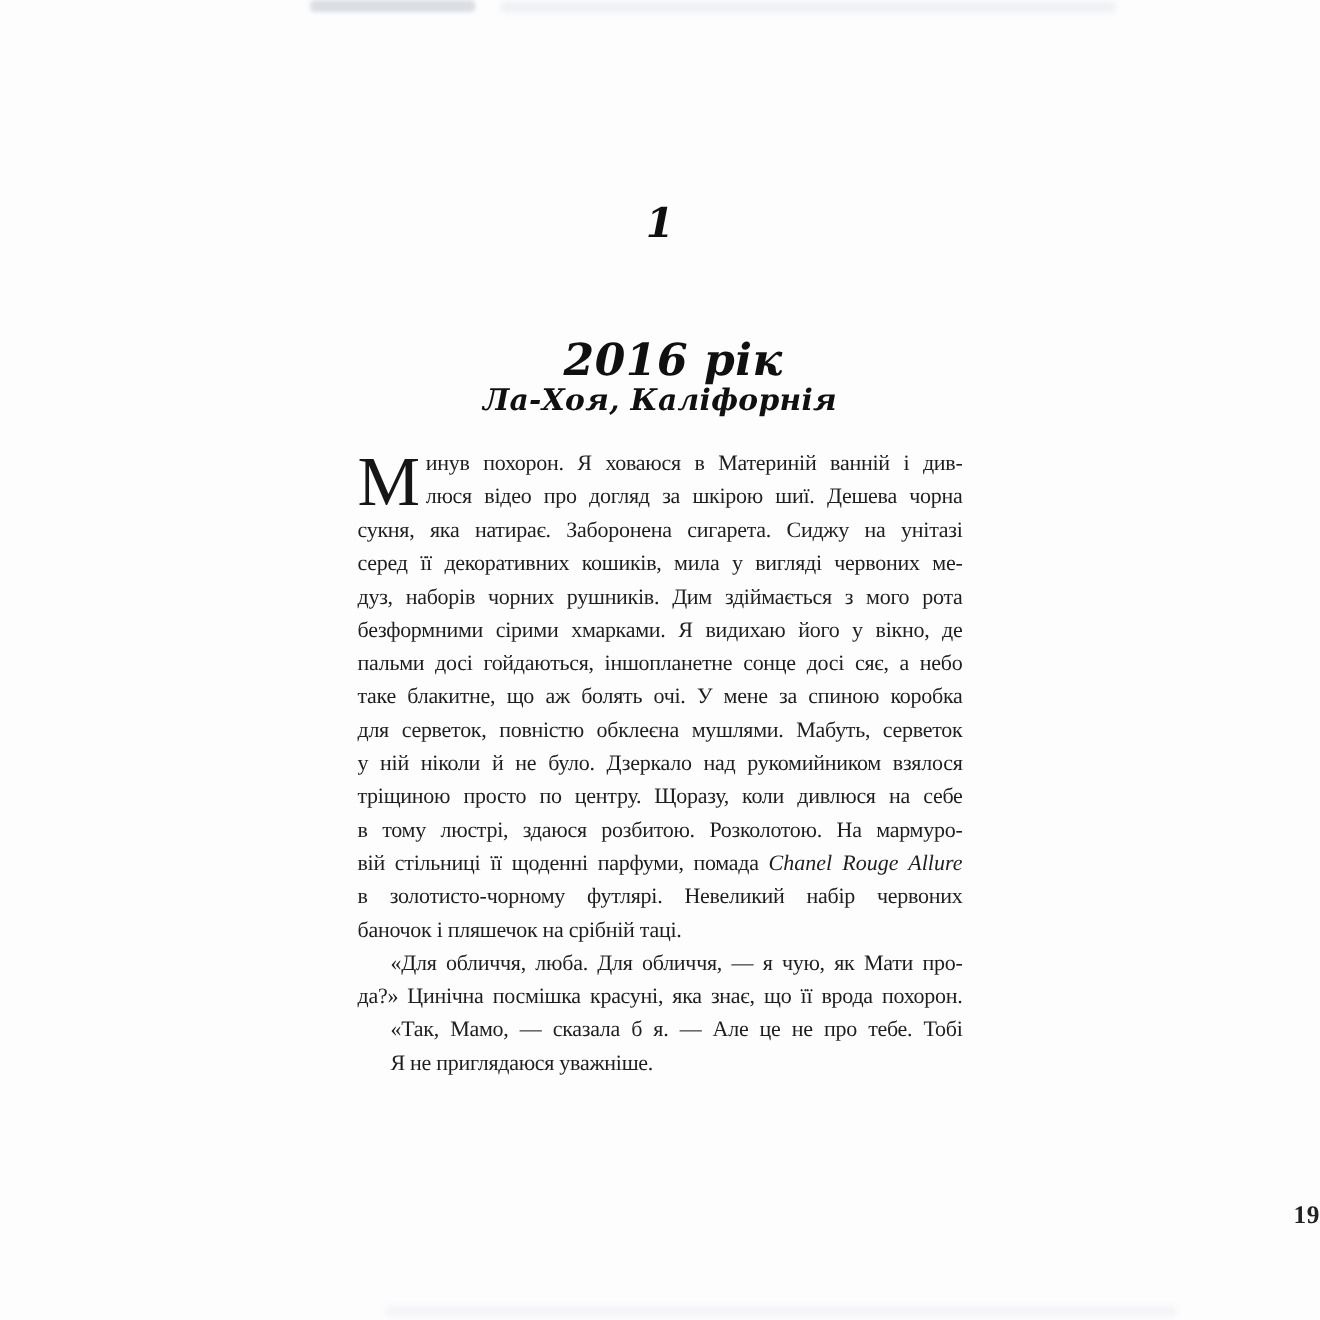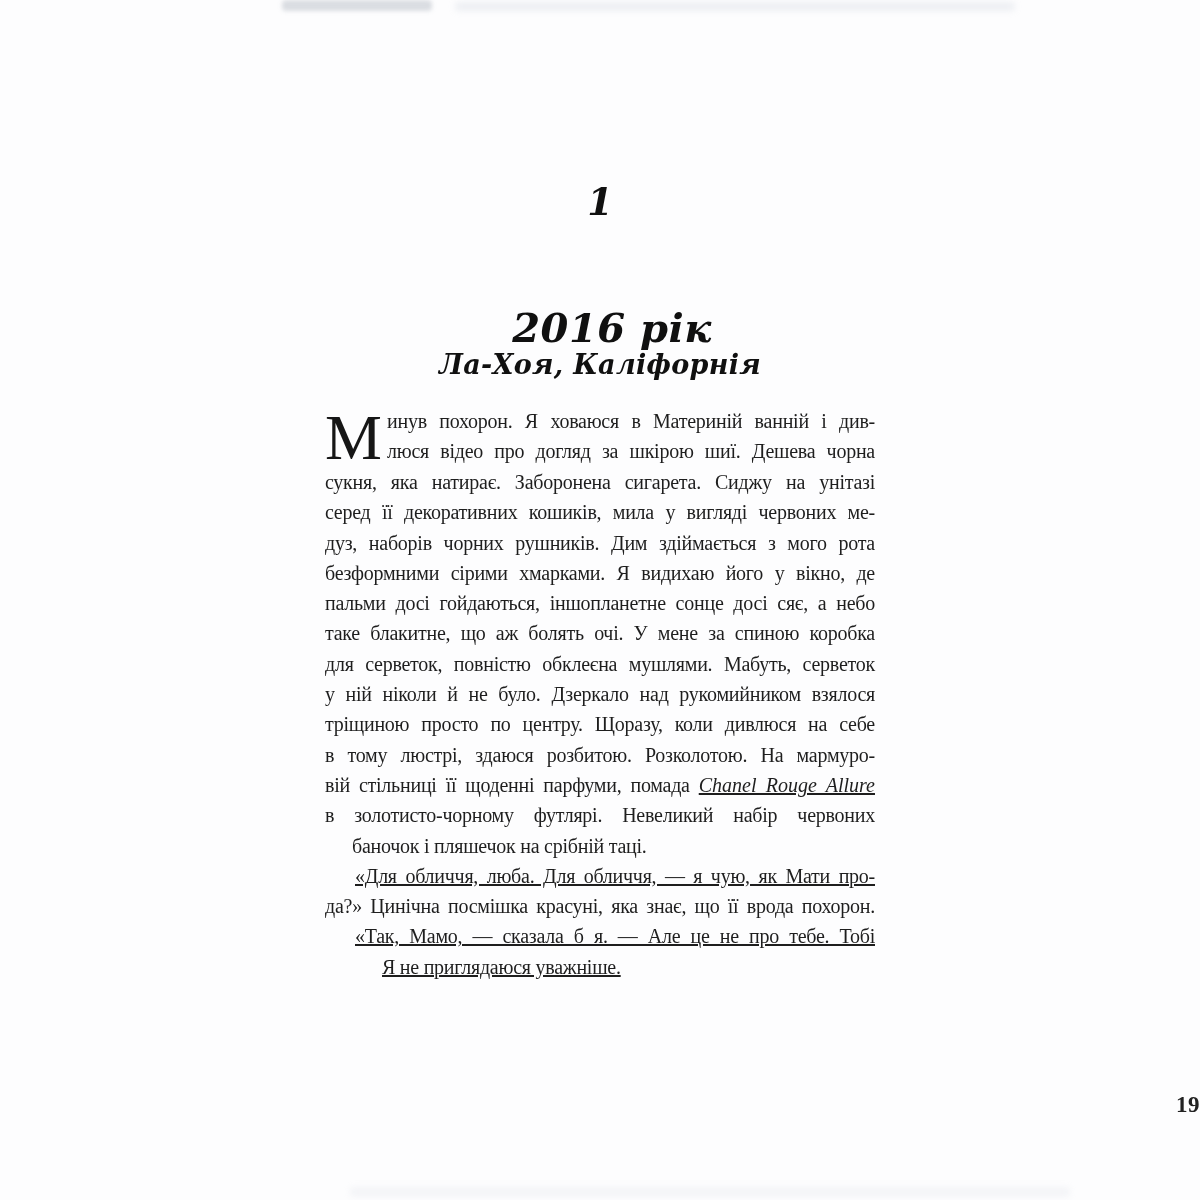--- a/index.html
+++ b/index.html
@@ -23,29 +23,29 @@
 
   .textblock{
     position:absolute;left:325px;top:406px;width:550px;
     font-size:20px;letter-spacing:-0.25px;
   }
   .line{
     line-height:30.3px;white-space:nowrap;
     text-align:justify;text-align-last:justify;text-justify:inter-word;
     white-space:normal;
   }
-  .line.end{text-align-last:left;margin-left:27px;}
-  .line.indent{padding-left:30px;text-decoration:underline;}
+  .line.end{text-align-last:left;}
+  .line.indent{padding-left:30px;}
   .dc-row{display:flex;align-items:flex-start;}
   .dropcap{
     width:62px;flex:0 0 62px;font-size:64px;line-height:58px;padding-top:3px;
     color:#161616;
   }
   .dc-lines{flex:1;min-width:0;}
-  .brand-em{font-style:italic;letter-spacing:0;text-decoration:underline;}
+  .brand-em{font-style:italic;letter-spacing:0;}
   .pagenum{
     position:absolute;left:0;top:1092px;width:1200px;text-align:right;
     font-size:23px;font-weight:bold;color:#222;letter-spacing:0.5px;
   }
 </style>
 </head>
 <body>
 
 <div class="sheet">
 

